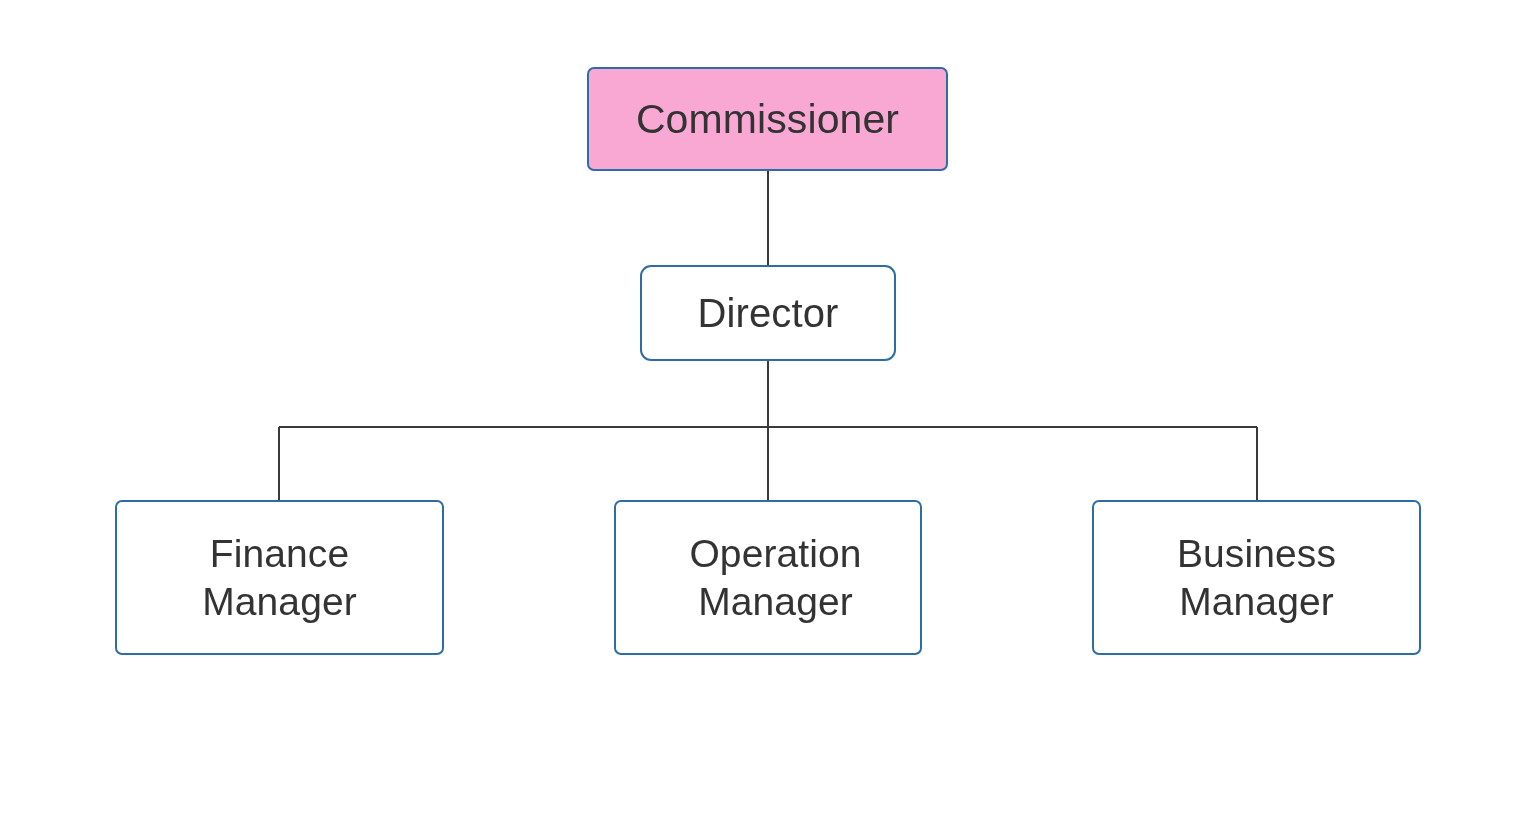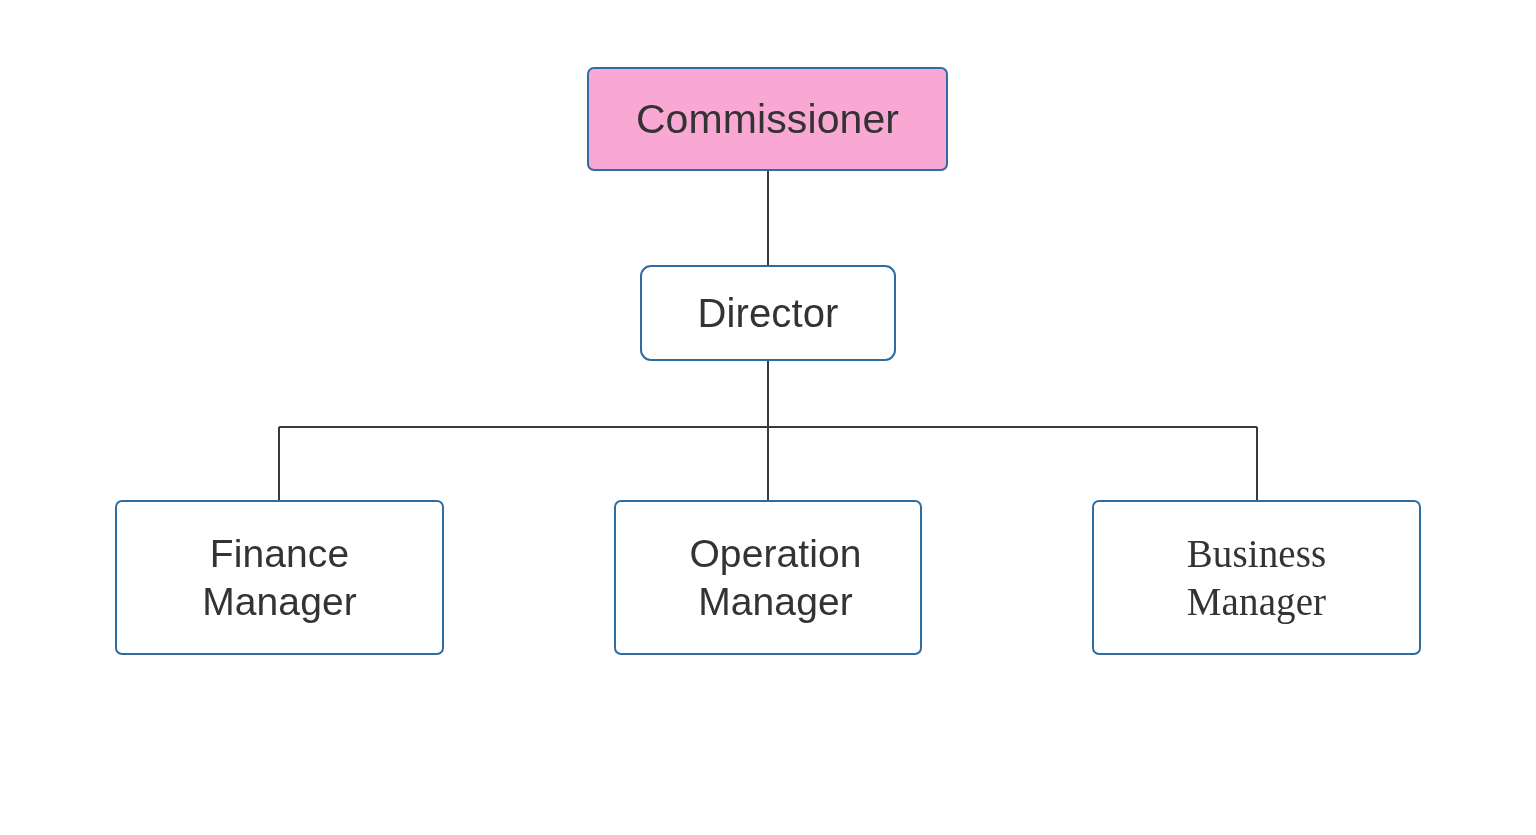--- a/index.html
+++ b/index.html
@@ -46,21 +46,21 @@
     white-space: pre-line;
   }
   .level-1 .node-label { font-size: 41px; }
   .level-2 .node-label { font-size: 40px; }
   .level-3 .node-label { font-size: 39px; }
 
   #node-commissioner { left: 587px; top: 67px;  width: 361px; height: 104px; }
   #node-director     { left: 640px; top: 265px; width: 256px; height: 96px; border-radius: 11px;  }
   #node-finance      { left: 115px; top: 500px; width: 329px; height: 155px; }
   #node-operation    { left: 614px; top: 500px; width: 308px; height: 155px; }
-  #node-business     { left: 1092px; top: 500px; width: 329px; height: 155px; font-family: Liberation Serif, serif; }
+  #node-business     { left: 1092px; top: 500px; width: 329px; height: 155px; }
 </style>
 </head>
 <body style="background: rgb(255, 255, 255);">
 
 <div id="chart-canvas" style="background: rgb(255, 255, 255);">
 
   <svg id="connector-layer" viewBox="0 0 1536 835" width="1536" height="835" aria-hidden="true">
     <g stroke="#3a3a3a" stroke-width="2.4" fill="none" shape-rendering="crispEdges">
       <line x1="768" y1="171" x2="768" y2="265"></line>
       <line x1="768" y1="361" x2="768" y2="427"></line>

